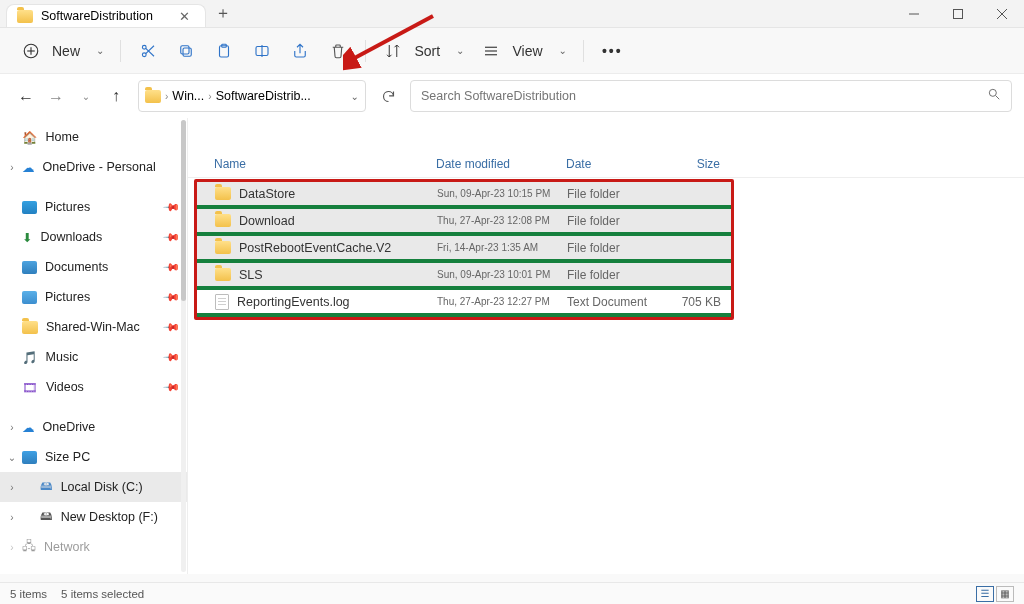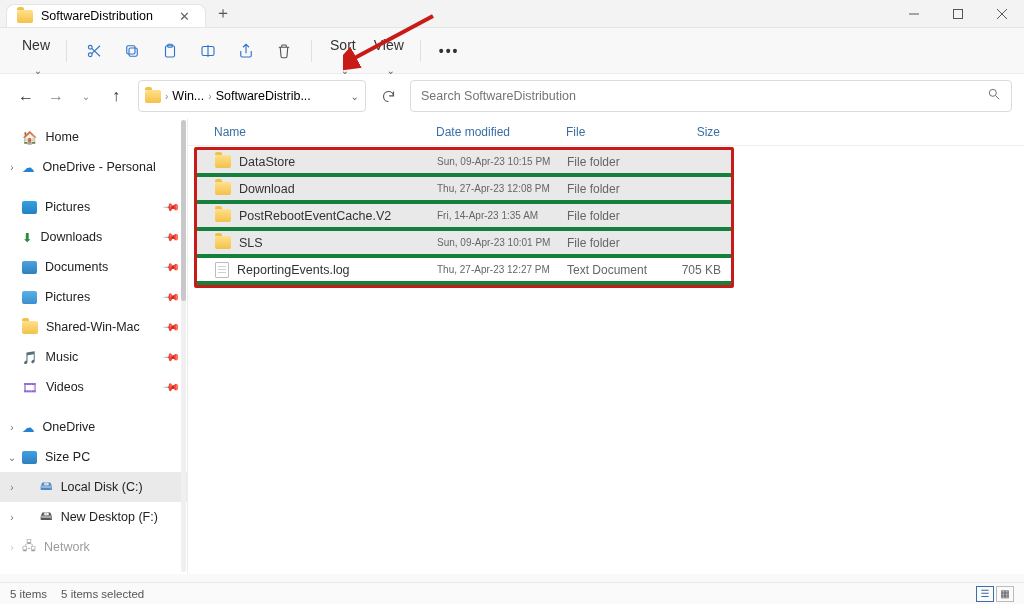--- a/index.html
+++ b/index.html
@@ -11,21 +11,21 @@
   .tab .close { margin-left: auto; color: #666; font-size: 13px; padding: 2px 5px; border-radius: 3px; cursor: pointer; }
   .newtab { width: 34px; display: flex; align-items: center; justify-content: center; color: #555; font-size: 16px; cursor: pointer; }
   .titlebar-spacer { flex: 1; }
   .win-controls { display: flex; }
   .win-btn { width: 44px; display: flex; align-items: center; justify-content: center; color: #555; }
   .win-btn svg { width: 10px; height: 10px; }
 
   
   .toolbar { height: 46px; background: #f8f8f8; display: flex; align-items: center; padding: 0 14px; gap: 4px; border-bottom: 1px solid #ececec; }
   .tbtn { height: 32px; display: flex; align-items: center; justify-content: center; padding: 0 8px; border-radius: 4px; color: #2e73c8; font-size: 14px; cursor: pointer; position: relative; }
-  .tbtn.textbtn { color: #333; gap: 12px; padding: 0 6px 0 8px; flex-direction: column; }
+  .tbtn.textbtn { color: #333; gap: 12px; padding: 0 6px 0 8px; }
   .tbtn .chev { color: #666; font-size: 10px; margin-left: 4px; }
   .tsep { width: 1px; height: 22px; background: #e0e0e0; margin: 0 6px; }
   .icon18 { width: 18px; height: 18px; }
 
   
   .addressrow { height: 44px; display: flex; align-items: center; padding: 6px 12px; gap: 8px; background: #fff; }
   .nav-arrows { display: flex; align-items: center; gap: 2px; }
   .navbtn { width: 28px; height: 28px; display: flex; align-items: center; justify-content: center; color: #888; border-radius: 4px; cursor: pointer; }
   .navbtn.enabled { color: #333; }
   .breadcrumb-box { flex: 0 0 228px; height: 32px; border: 1px solid #dcdcdc; border-radius: 4px; display: flex; align-items: center; padding: 0 6px; font-size: 12.5px; gap: 4px; background: #fff; }
@@ -42,21 +42,21 @@
   .side-scrollbar { position:absolute; right:1px; top:2px; bottom:2px; width:5px; background:#f0f0f0; border-radius:3px; }
   .side-scrollbar .thumb { position:absolute; left:0; right:0; top:0; height:40%; background:#c8c8c8; border-radius:3px; }
   .side-item { height: 30px; display: flex; align-items: center; gap: 8px; padding: 0 8px 0 22px; font-size: 12.5px; color: #222; cursor: pointer; position: relative; }
   .side-item .exp { position: absolute; left: 6px; color: #777; font-size: 10px; width: 12px; text-align: center; }
   .side-item.child { padding-left: 40px; }
   .side-item .pin { margin-left: auto; color: #bbb; font-size: 11px; transform: rotate(45deg); }
   .side-item.selected { background: #eaeaea; }
   .side-spacer { height: 10px; }
 
   
-  .filearea { flex: 1; position: relative; }
+  .filearea { flex: 1; position: relative; margin-top: 32px; }
   .cols { height: 28px; display: flex; align-items: center; font-size: 12px; color: #3a6ea5; border-bottom: 1px solid #eee; padding-left: 18px; }
   .col { padding: 0 8px; }
   .col-name { width: 222px; }
   .col-date { width: 130px; }
   .col-type { width: 106px; }
   .col-size { width: 64px; text-align: right; }
   .rows-wrap { border: 3px solid #c81a16; border-radius: 2px; margin: 1px 10px 0 6px; width: 540px; }
   .row { height: 27px; display: flex; align-items: center; font-size: 12.5px; color: #333; padding-left: 10px; background: #e9e9e9; border-bottom: 4px solid #15803d; }
   .row:last-child { background: #fff; }
   .row .cell { padding: 0 8px; }
@@ -293,21 +293,21 @@
 
     <div class="side-scrollbar">
         <div class="thumb"></div>
       </div>
   </div>
 
   <div class="filearea">
     <div class="cols">
       <div class="col col-name">Name</div>
       <div class="col col-date">Date modified</div>
-      <div class="col col-type">File</div>
+      <div class="col col-type">Date</div>
       <div class="col col-size">Size</div>
     </div>
     <div class="rows-wrap" id="rows-wrap">
         <div class="row">
           <div class="cell cell-name">
             <span class="folder-ic"></span>
             <span>DataStore</span>
           </div>
           <div class="cell cell-date">Sun, 09-Apr-23 10:15 PM</div>
           <div class="cell cell-type">File folder</div>

